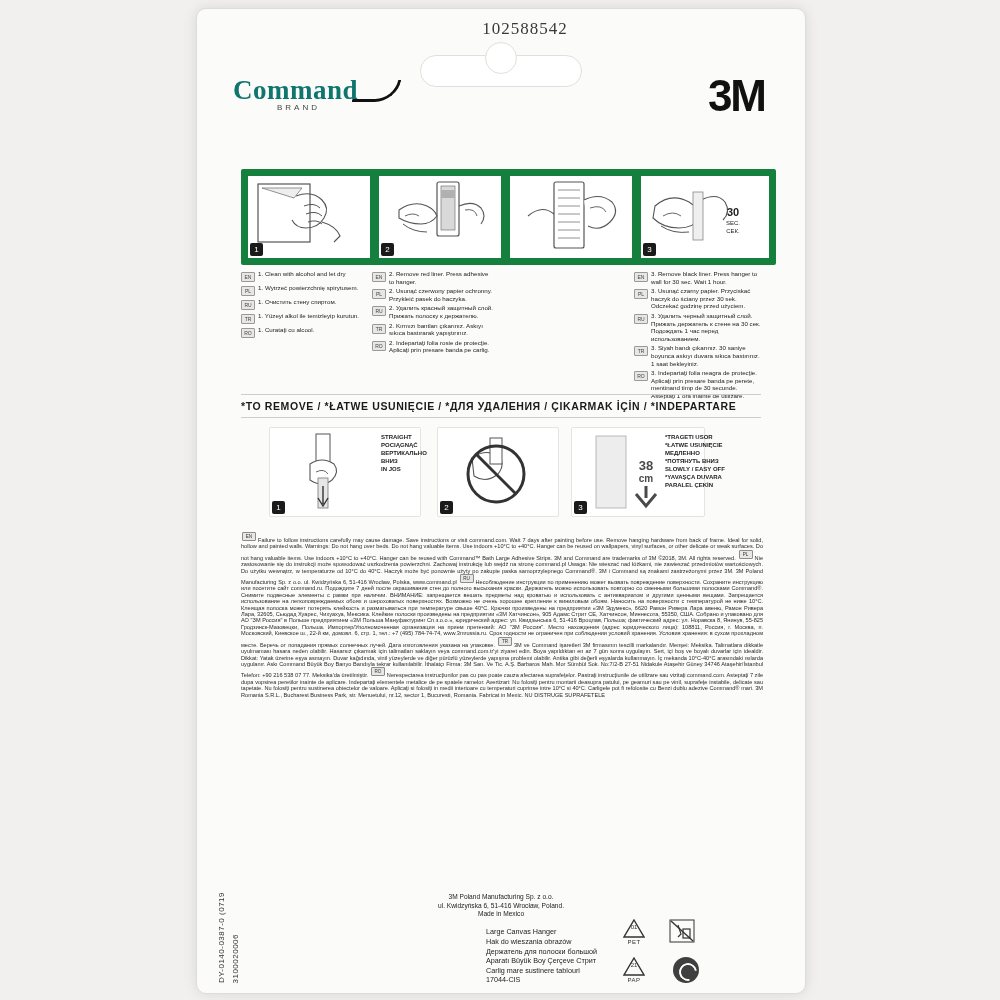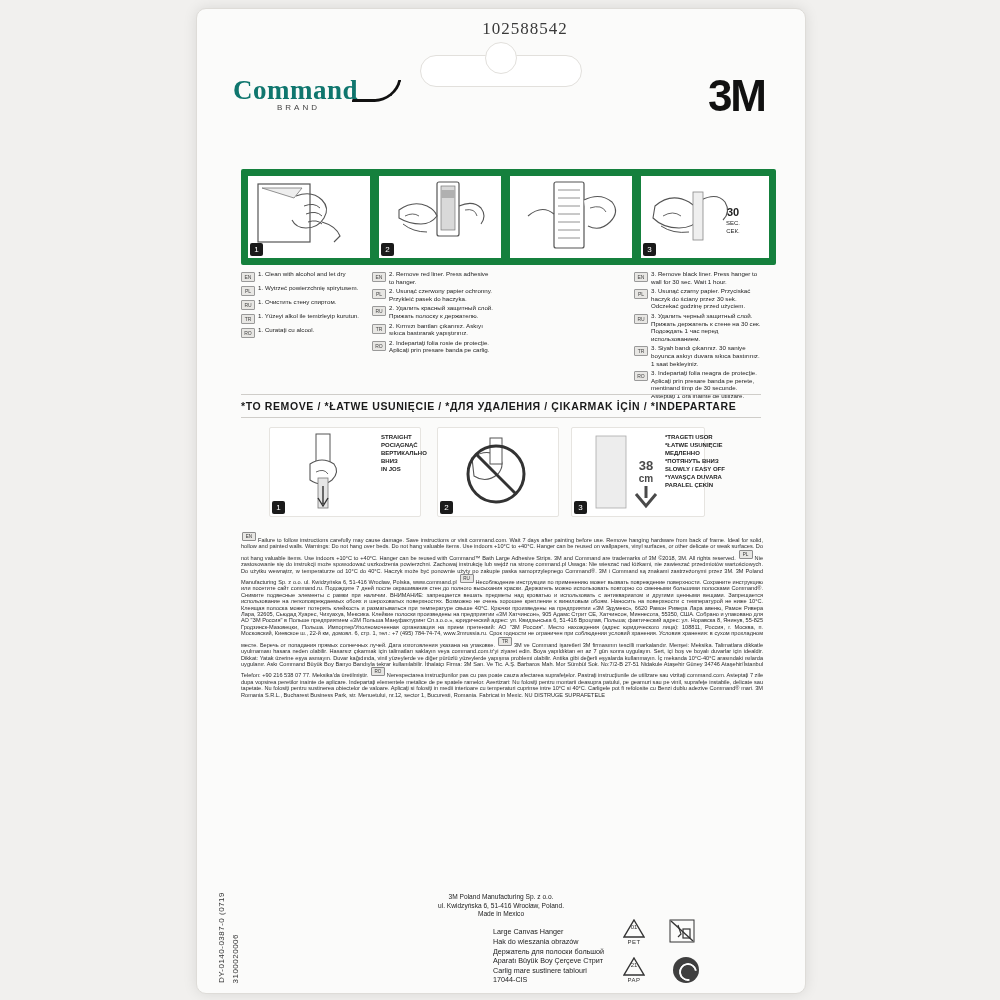--- a/index.html
+++ b/index.html
@@ -130,21 +130,21 @@
     position:absolute;left:20px;bottom:10px;
     writing-mode:vertical-rl;transform:rotate(180deg);
     font-size:8px;letter-spacing:.5px;color:#333;
   }
   .vert2{
     position:absolute;left:34px;bottom:10px;
     writing-mode:vertical-rl;transform:rotate(180deg);
     font-size:8px;letter-spacing:.5px;color:#333;
   }
   .prodnames{
-    position:absolute;left:296px;bottom:8px;width:180px;
+    position:absolute;left:289px;bottom:8px;width:180px;
     font-size:7.2px;line-height:9.6px;color:#1b1b1b;
   }
   .recycle{position:absolute;right:38px;bottom:8px;width:150px;height:72px;}
   .rmark{position:absolute;text-align:center;font-size:6px;color:#333;}
   .tri{
     width:22px;height:19px;margin:0 auto;position:relative;
   }
   .tri svg{display:block;}
   .rlabel{font-size:6px;letter-spacing:.5px;color:#333;margin-top:1px;}
   .circ{

